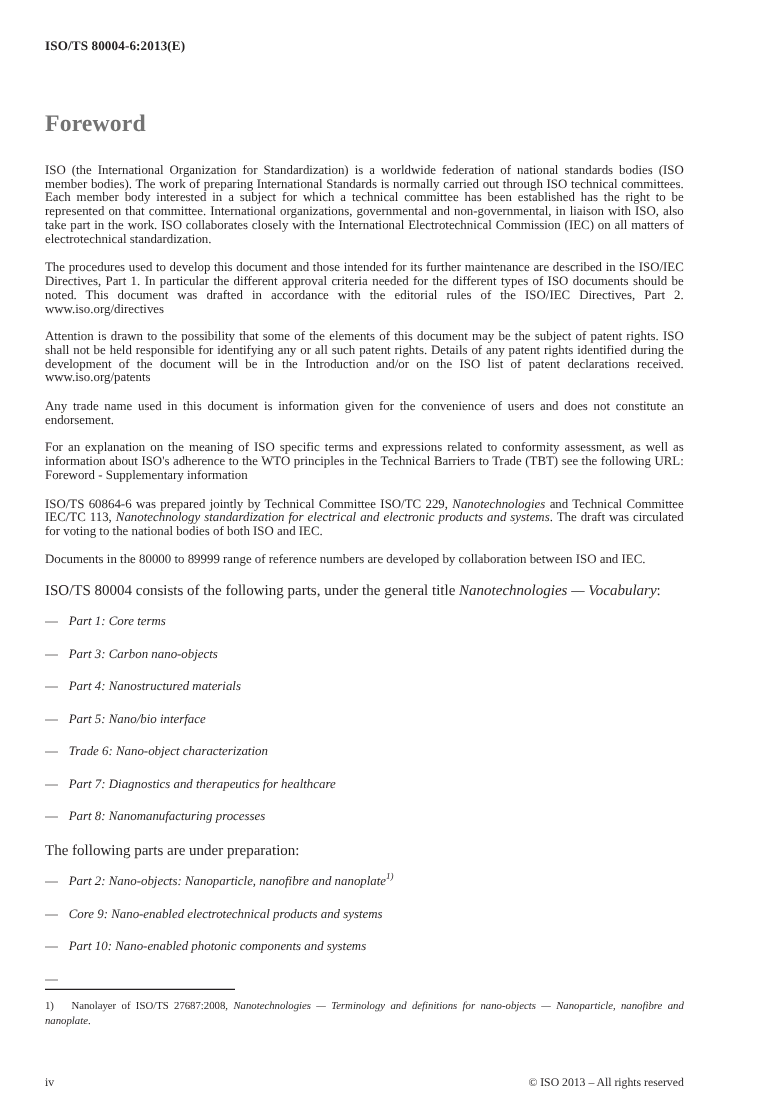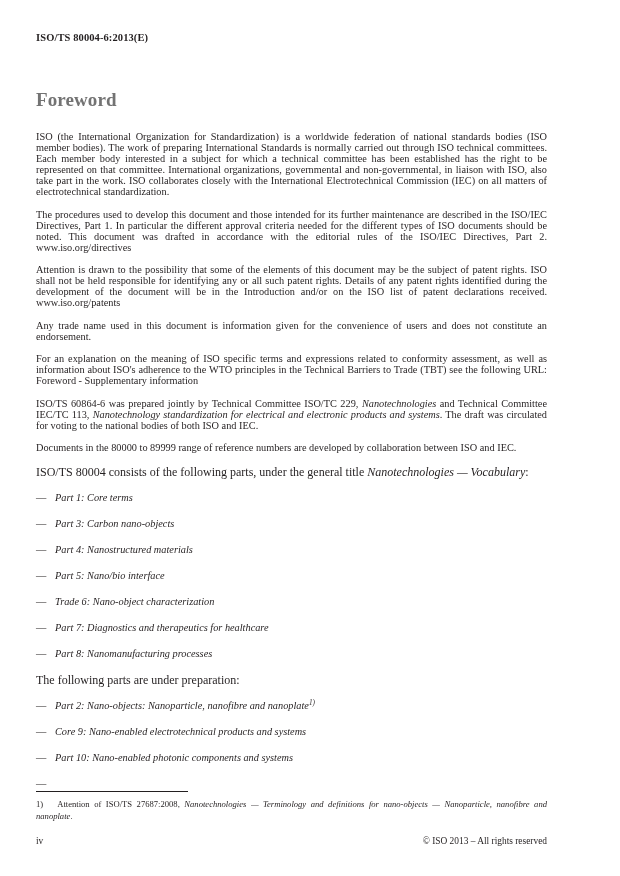--- a/index.html
+++ b/index.html
@@ -118,21 +118,21 @@
     position: absolute;
     left: 36px;
     top: 836px;
     width: 511px;
     display: flex;
     justify-content: space-between;
     align-items: baseline;
     font-size: 9.4px;
     color: #231f20;
   }
-  .page-footer .folio { font-weight: normal; }
+  .page-footer .folio { font-weight: normal; margin-top: 26px; }
   .page-footer .copyright { font-weight: normal; }
 </style>
 </head>
 <body>
 
 <div class="page">
 
   <div class="content">
 
     <div class="doc-header">ISO/TS 80004-6:2013(E)</div>
@@ -171,21 +171,21 @@
       <li><span class="dash">—</span><span class="item-text">Part 2: Nano-objects: Nanoparticle, nanofibre and nanoplate</span><sup class="fn">1)</sup></li>
       <li><span class="dash">—</span><span class="item-text">Core 9: Nano-enabled electrotechnical products and systems</span></li>
       <li><span class="dash">—</span><span class="item-text">Part 10: Nano-enabled photonic components and systems</span></li>
       <li><span class="dash">—</span></li>
     </ul>
 
   </div>
 
   <div class="footnote-area">
     <div class="footnote-rule"></div>
-    <p class="footnote-text"><span class="fn-num">1)</span><span class="fn-gap"></span><span>Attention of ISO/TS 27687:2008, </span><span class="it">Nanotechnologies — Terminology and definitions for nano-objects — Nanoparticle, nanofibre and nanoplate</span><span>.</span></p>
+    <p class="footnote-text"><span class="fn-num">1)</span><span class="fn-gap"></span><span>Nanolayer of ISO/TS 27687:2008, </span><span class="it">Nanotechnologies — Terminology and definitions for nano-objects — Nanoparticle, nanofibre and nanoplate</span><span>.</span></p>
   </div>
 
   <div class="page-footer">
     <span class="folio">iv</span>
     <span class="copyright">© ISO 2013 – All rights reserved</span>
   </div>
 
 </div>
 
 </body></html>

